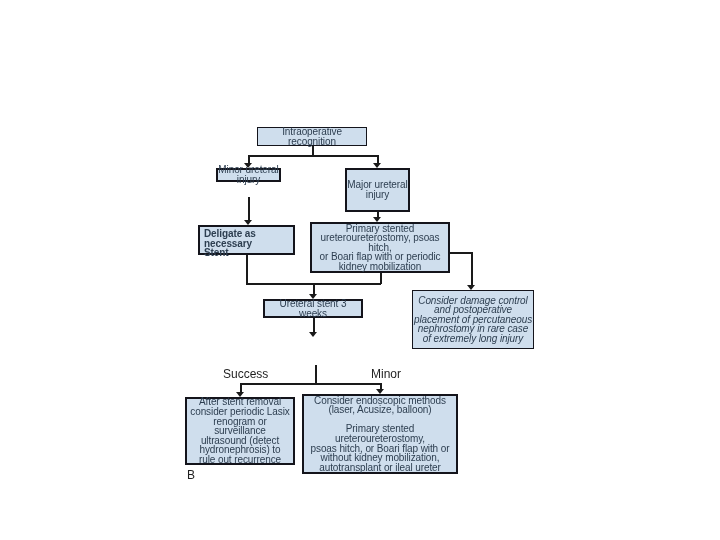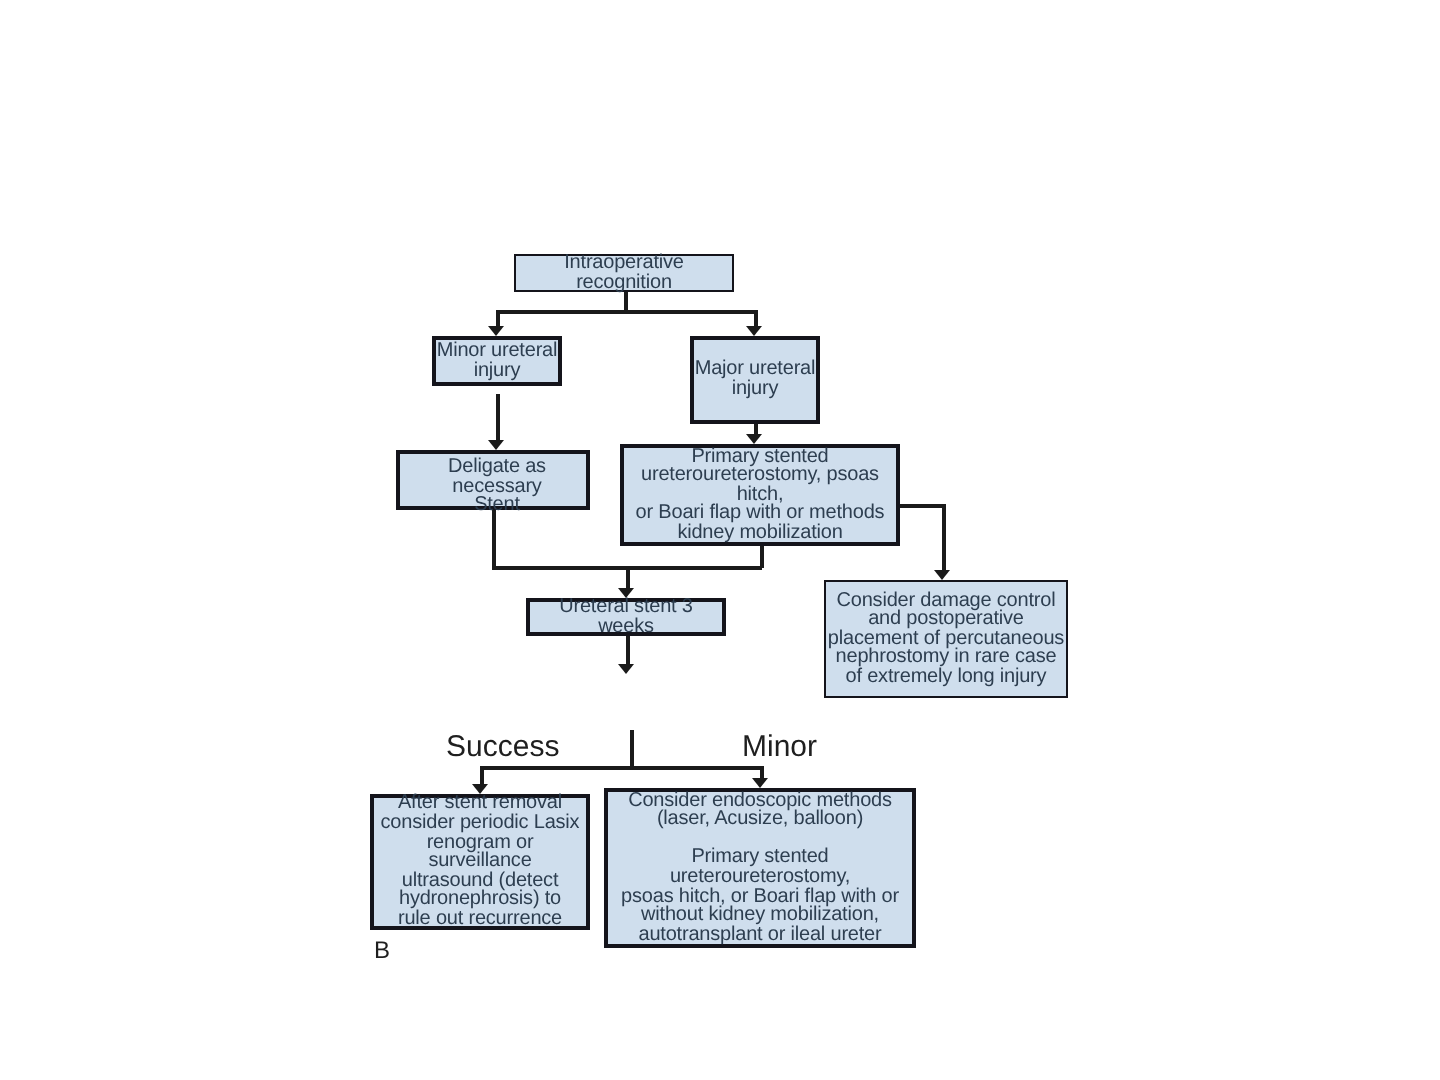--- a/index.html
+++ b/index.html
@@ -12,33 +12,33 @@
   .box {
     position:absolute; box-sizing:border-box;
     background:var(--node-fill,#cfdeed);
     border:2px solid var(--node-border,#14141b);
     color:var(--text,#2d3e50);
     font-size:10px; line-height:9.6px; letter-spacing:-0.1px;
     text-align:center; white-space:pre-line;
     display:flex; align-items:center; justify-content:center;
   }
   .box.thin { border-width:1px; }
-  .box.med  { border-width:1.5px; }
-  .box.left { text-align:center; justify-content:flex-start; align-items:flex-start; padding:2px 0 0 4px; }
+  .box.med  { border-width:1.5px;font-style:italic; }
+  .box.left { text-align:left; justify-content:flex-start; align-items:flex-start; padding:2px 0 0 4px;font-weight:bold; }
   .ln { position:absolute; background:var(--line,#1a1a1a); }
   .ln.h { height:1.5px; }
   .ln.v { width:1.5px; }
   .arr {
     position:absolute; width:0; height:0;
     border-left:4px solid transparent; border-right:4px solid transparent;
     border-top:5px solid var(--line,#1a1a1a);
   }
   .lbl {
     position:absolute; color:var(--label-text,#1f1f1f);
-    font-size:15px; line-height:10px;
+    font-size:12px; line-height:10px;
   }
   .fig {
     position:absolute; color:var(--label-text,#1f1f1f);
     font-size:12px; line-height:13px;
   }
 </style>
 </head>
 <body>
 
 <div class="canvas">
@@ -66,32 +66,32 @@
   <div class="arr" style="left:244px;top:220px"></div>
   <div class="arr" style="left:373px;top:217px"></div>
   <div class="arr" style="left:309px;top:294px"></div>
   <div class="arr" style="left:309px;top:332px"></div>
   <div class="arr" style="left:467px;top:285px"></div>
   <div class="arr" style="left:236px;top:392px"></div>
   <div class="arr" style="left:376px;top:389px"></div>
 
   <div class="box thin" style="left:257px;top:127px;width:110px;height:19px">Intraoperative recognition</div>
 
-  <div class="box" style="left:216px;top:168px;width:65px;height:25px">Minor ureteral
+  <div class="box" style="left:216px;top:168px;width:65px;height:14px">Minor ureteral
 injury</div>
 
   <div class="box" style="left:345px;top:168px;width:65px;height:44px">Major ureteral
 injury</div>
 
   <div class="box left" style="left:198px;top:225px;width:97px;height:30px">Deligate as necessary
 Stent</div>
 
   <div class="box" style="left:310px;top:222px;width:140px;height:51px">Primary stented
 ureteroureterostomy, psoas hitch,
-or Boari flap with or methods
+or Boari flap with or periodic
 kidney mobilization</div>
 
   <div class="box" style="left:263px;top:299px;width:100px;height:19px">Ureteral stent 3 weeks</div>
 
   <div class="box med" style="left:412px;top:290px;width:122px;height:59px">Consider damage control
 and postoperative
 placement of percutaneous
 nephrostomy in rare case
 of extremely long injury</div>
 

